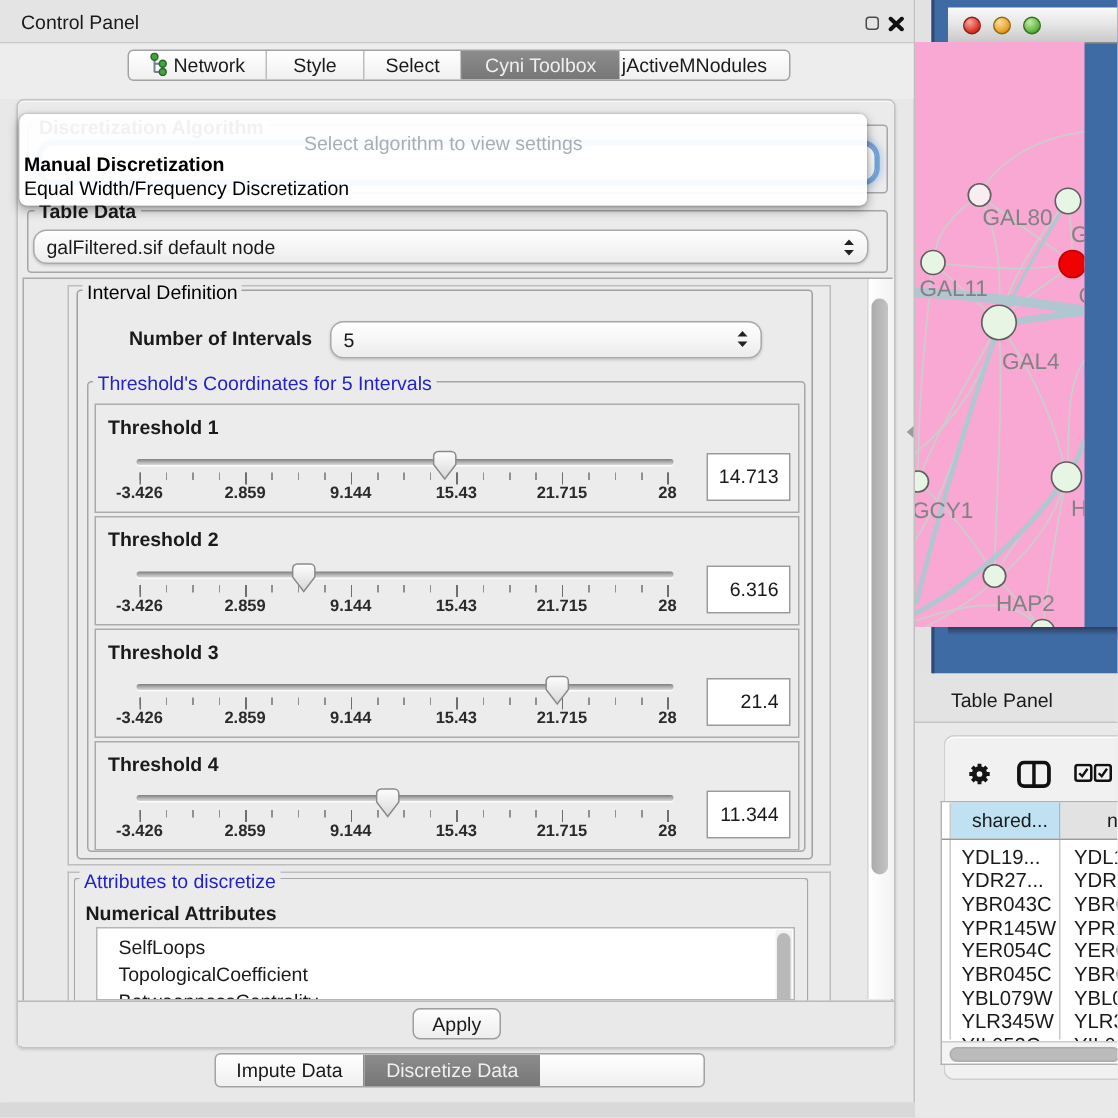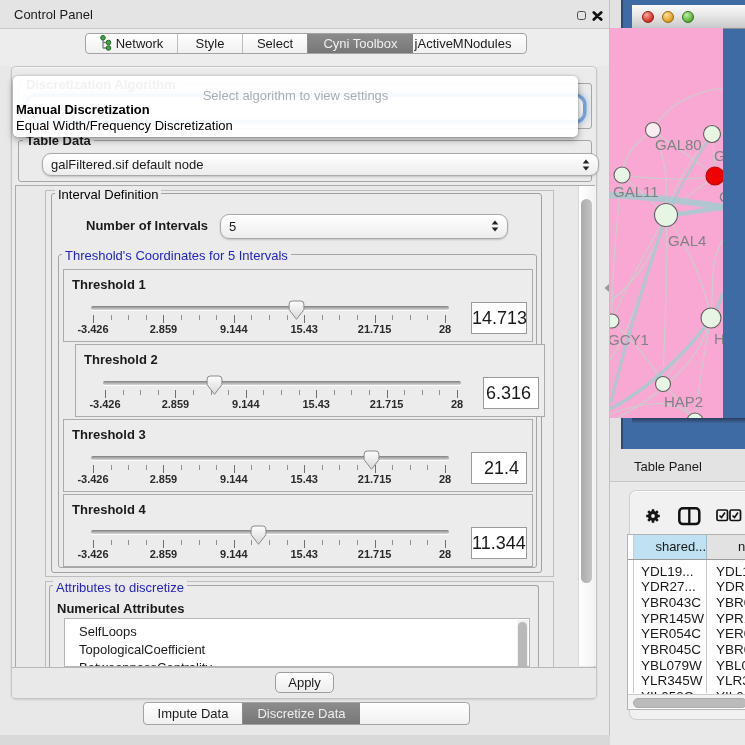--- a/index.html
+++ b/index.html
@@ -16,21 +16,21 @@
 .ttitle{position:absolute;left:8px;top:7px;font-weight:bold;}
 .track{position:absolute;left:27px;top:35.5px;width:358px;height:4px;border-radius:2px;
   background:linear-gradient(#7E7E7E,#B3B3B3 55%,#D8D8D8);box-shadow:0 1px 0 rgba(255,255,255,0.85);}
 .minor{position:absolute;left:29px;top:45px;width:355px;height:5px;
   background:repeating-linear-gradient(to right,#909090 0 1px,transparent 1px 17.6px);}
 .major{position:absolute;left:29px;top:45px;width:355px;height:8px;
   background:repeating-linear-gradient(to right,#6f6f6f 0 1px,transparent 1px 70.4px);}
 .tlab{position:absolute;top:53px;font-size:11px;font-weight:bold;color:#2a2a2a;width:60px;text-align:center;}
 .thumb{position:absolute;top:30px;}
 .vbox{position:absolute;left:407px;top:32px;width:47px;height:30px;border:1px solid #9A9A9A;
-  background:#fff;text-align:right;padding-right:7px;line-height:30px;font-size:18px;}
+  background:#fff;text-align:right;padding-right:7px;line-height:30px;font-size:13px;}
 .toptab{height:19px;line-height:19px;text-align:center;float:left;border-left:1px solid #BDBDBD;}
 .row{position:absolute;left:641px;width:70px;white-space:nowrap;overflow:hidden;font-size:13.5px;}
 .row2{position:absolute;left:716px;width:29px;white-space:nowrap;overflow:hidden;font-size:13.5px;}
 </style>
 </head>
 <body>
 
 <div class="abs" style="left:0;top:0;width:609px;height:735px;background:#E8E8E8;border-right:1px solid #C0C0C0;box-shadow:2px 0 3px rgba(0,0,0,0.12);"></div>
 
 <div class="abs" style="left:0;top:0;width:609px;height:28px;background:#E4E4E4;border-bottom:1px solid #C9C9C9;"></div>
@@ -55,21 +55,21 @@
 </div>
 
 <div class="abs" style="left:11px;top:66px;width:584px;height:631px;background:#EBEBEB;border:1px solid #C4C4C4;border-radius:5px;box-shadow:inset 0 1px 0 #F8F8F8,0 1px 2px rgba(0,0,0,0.12);"></div>
 
 <div class="gb" style="left:18px;top:83px;width:572px;height:44px;"></div>
 <div class="gt" style="left:23px;top:77px;font-weight:bold;">Discretization Algorithm</div>
 <div class="combo" style="left:27px;top:96px;width:555px;height:23px;border-color:#6F9FD4;box-shadow:0 0 0 2.5px rgba(95,150,212,0.8),0 0 5px 4px rgba(95,150,212,0.35);"></div>
 
 <div class="gb" style="left:18px;top:140px;width:572px;height:40px;"></div>
 <div class="gt" style="left:23px;top:133px;font-weight:bold;">Table Data</div>
-<div class="combo" style="left:42px;top:153px;width:555px;height:21px;">
+<div class="combo" style="left:22px;top:153px;width:555px;height:21px;">
   <span class="ctext">galFiltered.sif default node</span>
   <svg class="carr" width="8" height="12">
       <path d="M0.7,4.4 L4,0.6 L7.3,4.4 Z" fill="#222"></path>
       <path d="M0.7,7.6 L4,11.4 L7.3,7.6 Z" fill="#222"></path>
     </svg>
 </div>
 
 <div class="abs" style="left:15px;top:185px;width:578px;height:482px;border:1px solid #ABABAB;background:#E9E9E9;"></div>
 
 <div class="abs" style="left:45px;top:190px;width:507px;height:385px;border:1px solid #BDBDBD;background:#EBEBEB;"></div>
@@ -103,21 +103,21 @@
       <path d="M1.1,4.1 a3.1,3.1 0 0 1 3.1,-3.1 h8.6 a3.1,3.1 0 0 1 3.1,3.1 v5.6 l-7.4,9.6 l-7.4,-9.6 z" fill="url(#thg)" stroke="#8A8A8A" stroke-width="1"></path>
       <defs>
         <linearGradient id="thg" x1="0" y1="0" x2="0" y2="1">
           <stop offset="0" stop-color="#FDFDFD"></stop>
           <stop offset="1" stop-color="#D8D8D8"></stop>
         </linearGradient>
       </defs>
     </svg>
 <div class="vbox">14.713</div>
 </div>
-<div class="tpanel" style="top:344px;margin-left:12px;">
+<div class="tpanel" style="top:344px;">
 <div class="ttitle">Threshold 2</div>
 <div class="track"></div>
 <div class="minor"></div>
     <div class="major"></div>
 <div class="tlab" style="left:-1.0px;">-3.426</div>
     <div class="tlab" style="left:69.4px;">2.859</div>
     <div class="tlab" style="left:139.8px;">9.144</div>
     <div class="tlab" style="left:210.2px;">15.43</div>
     <div class="tlab" style="left:280.6px;">21.715</div>
     <div class="tlab" style="left:351.0px;">28</div>
@@ -298,21 +298,21 @@
     <rect x="1" y="1" width="10.5" height="10.5" rx="1.5" fill="none" stroke="#111" stroke-width="1.7"></rect>
     <path d="M3.5,6.5 L5.5,8.5 L9,3.5" fill="none" stroke="#111" stroke-width="1.6"></path>
   </svg>
 <svg class="abs" style="left:729px;top:509px;" width="13" height="13">
     <rect x="1" y="1" width="10.5" height="10.5" rx="1.5" fill="none" stroke="#111" stroke-width="1.7"></rect>
     <path d="M3.5,6.5 L5.5,8.5 L9,3.5" fill="none" stroke="#111" stroke-width="1.6"></path>
   </svg>
 
 <div class="abs" style="left:627px;top:534px;width:118px;height:174px;border:1px solid #B2B2B2;border-right:none;background:#fff;"></div>
 <div class="abs" style="left:628px;top:535px;width:4.5px;height:158px;background:#FFF;border-right:1px solid #CCC;"></div>
-<div class="abs" style="left:634px;top:535px;width:72px;height:24px;background:#BFE1F1;border-right:1px solid #9FB9C6;text-align:right;text-indent:14px;line-height:24px;overflow:hidden;">shared...</div>
+<div class="abs" style="left:634px;top:535px;width:72px;height:24px;background:#BFE1F1;border-right:1px solid #9FB9C6;text-align:left;text-indent:14px;line-height:24px;overflow:hidden;">shared...</div>
 <div class="abs" style="left:707px;top:535px;width:38px;height:24px;background:#E2E2E2;line-height:24px;">
     <span style="position:absolute;left:31px;">n...</span>
   </div>
 <div class="abs" style="left:628px;top:559px;width:117px;height:0;border-top:1px solid #9A9A9A;"></div>
 <div class="abs" style="left:706px;top:560px;width:1px;height:133px;background:#C9C9C9;"></div>
 <div class="row" style="top:563.80px;">YDL19...</div>
 <div class="row2" style="top:563.80px;">YDL1</div>
 <div class="row" style="top:579.45px;">YDR27...</div>
 <div class="row2" style="top:579.45px;">YDR2</div>
 <div class="row" style="top:595.10px;">YBR043C</div>

